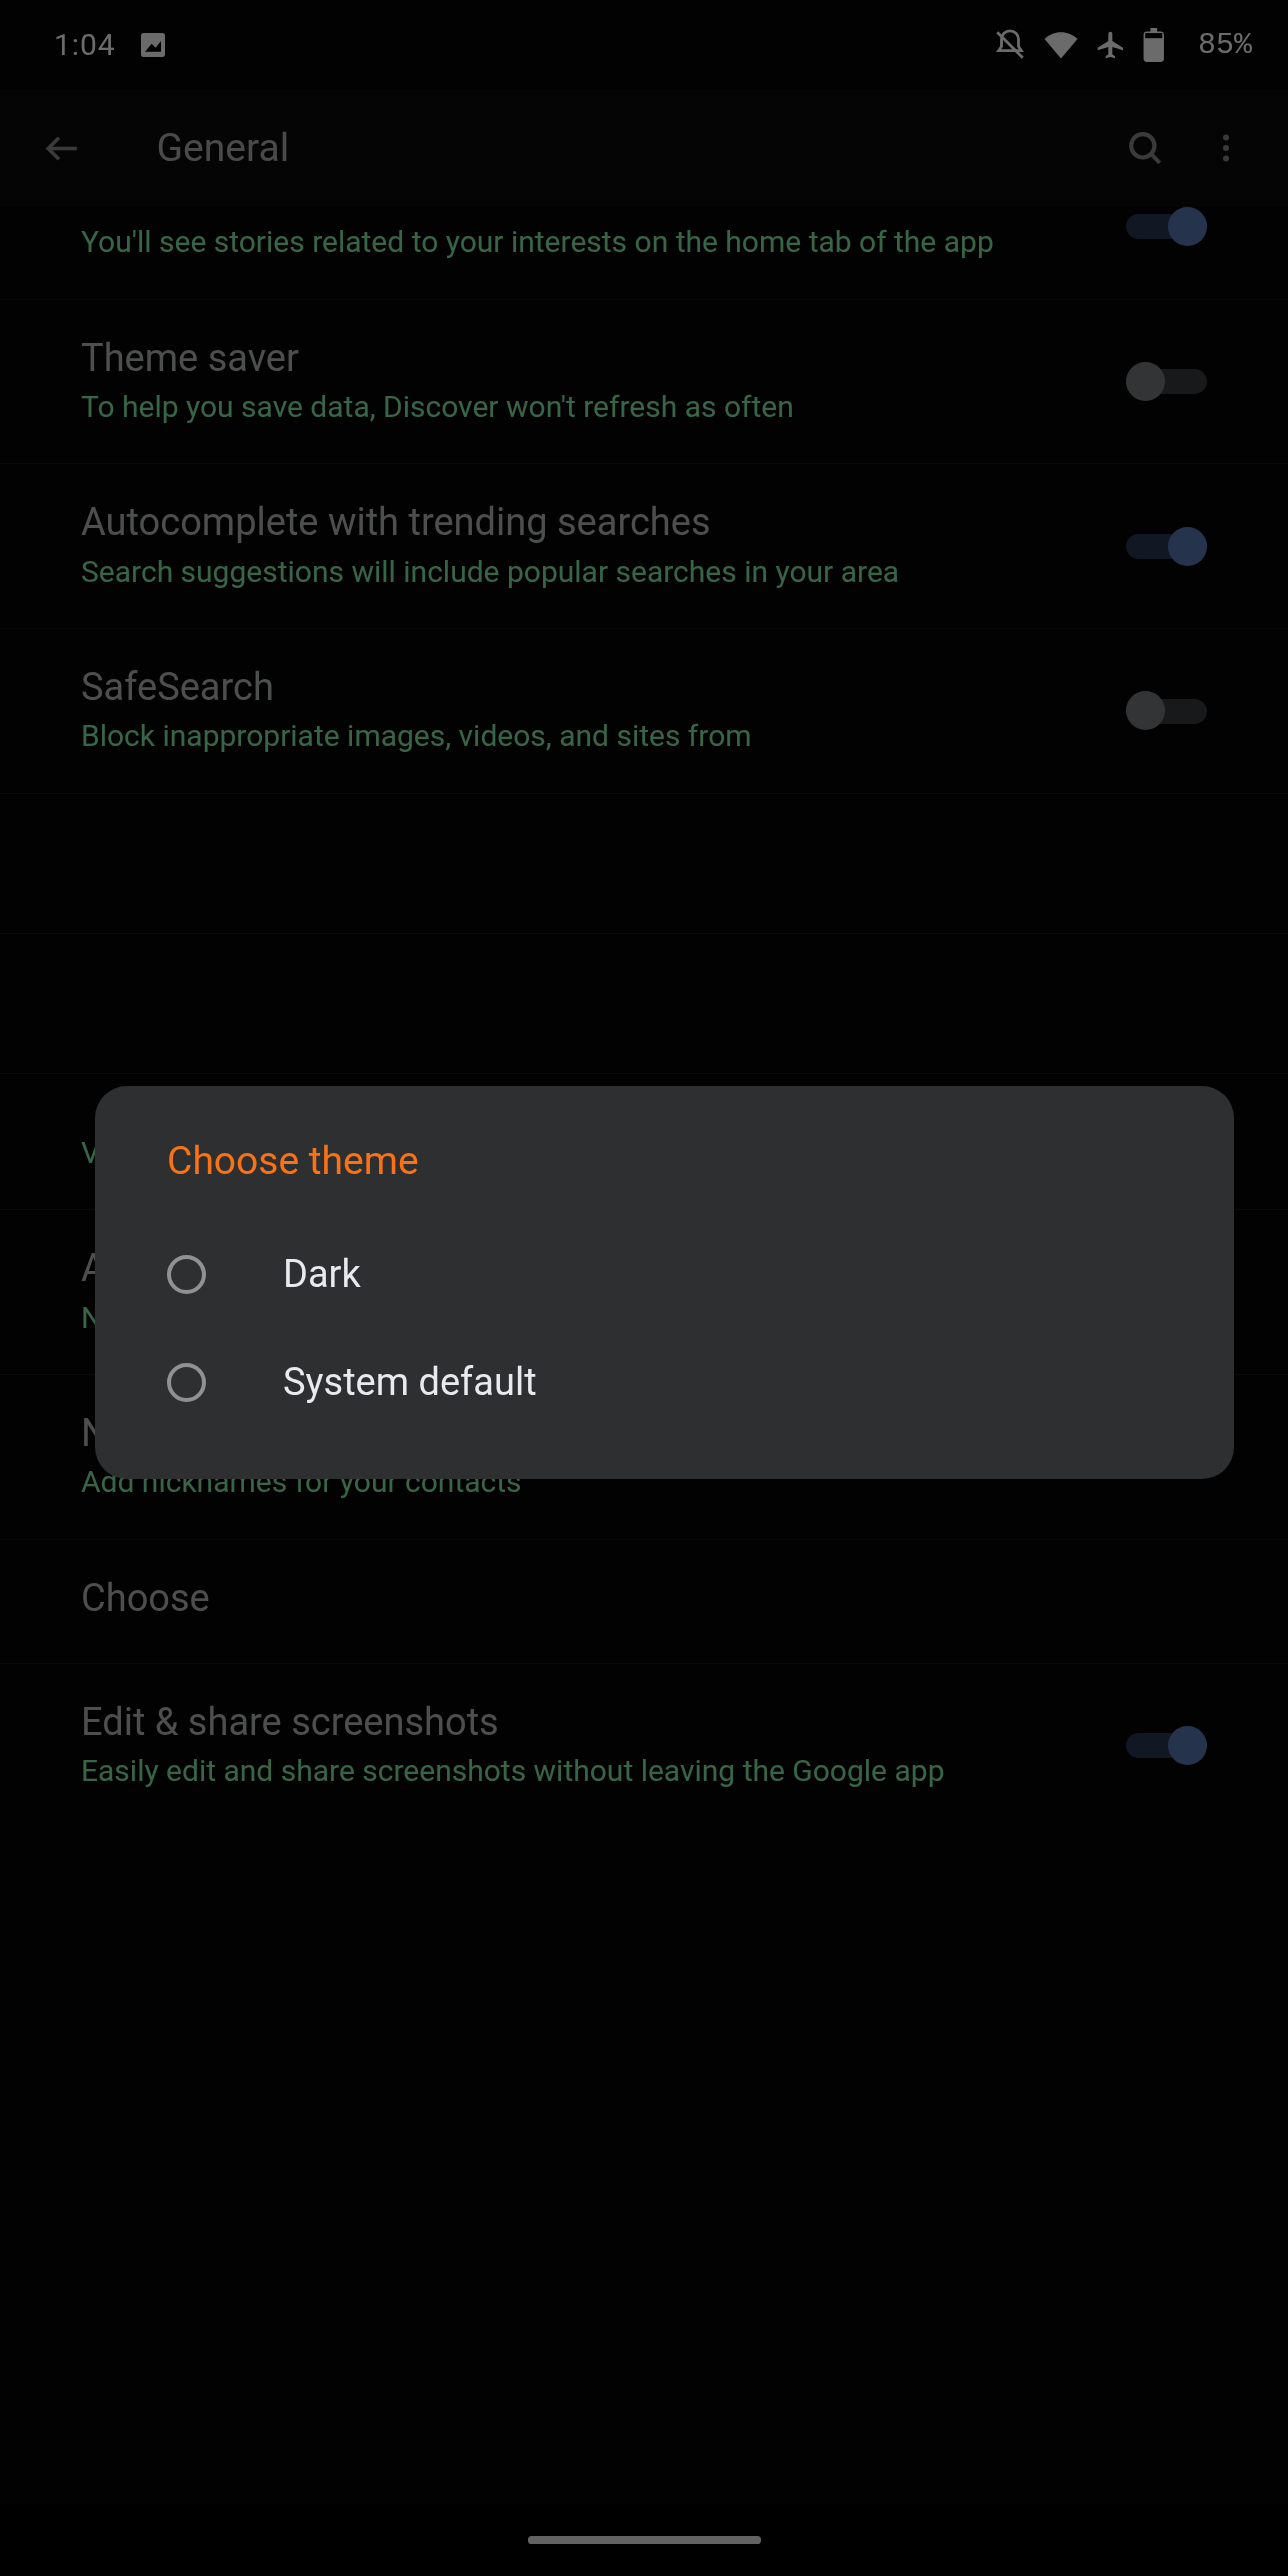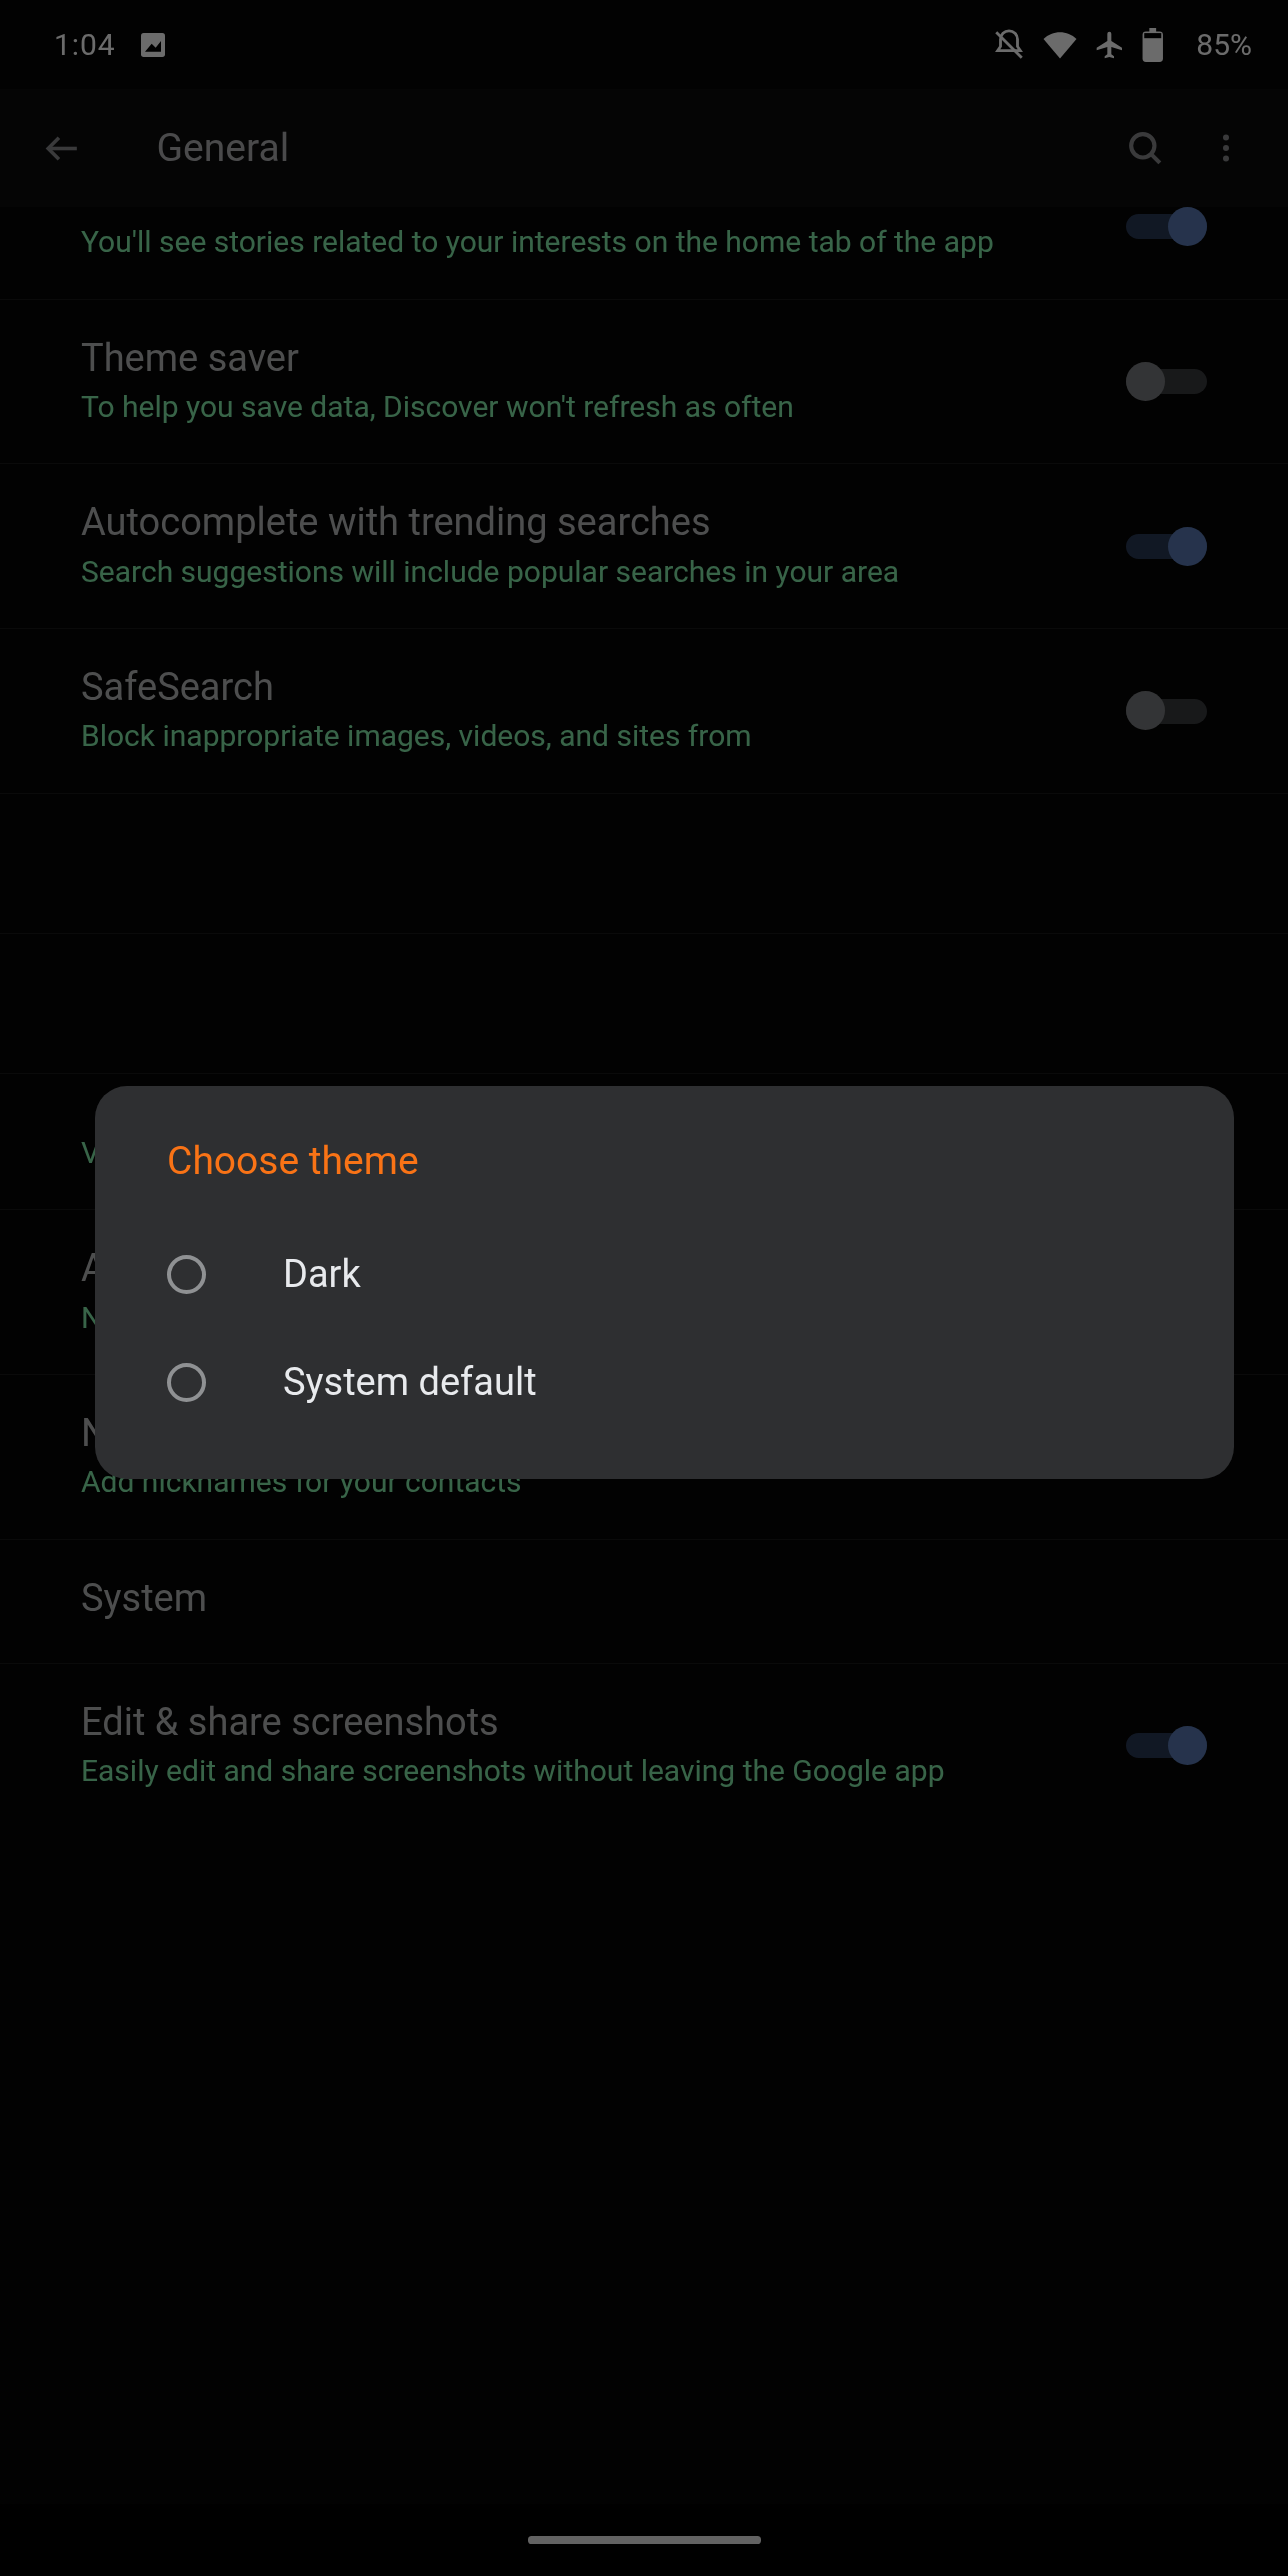--- a/index.html
+++ b/index.html
@@ -27,21 +27,21 @@
     justify-content: space-between;
     padding: 0 36px 0 54px;
     color: #fff;
     font-size: 30px;
     gap: 36px;
   }
   .status-left { display:flex; align-items:center; gap:21.5px; }
   .status-right { display:flex; align-items:center; gap:16px; }
   .clock { font-weight: 400; letter-spacing:0.9px; }
   .status-icon { display:inline-flex; }
-  .battery-text { font-size:30px; margin-left:17px; }
+  .battery-text { font-size:30px; margin-left:17px;font-family:Liberation Mono, monospace; }
   
   .toolbar {
     position:absolute;
     top:89px; left:0; right:0;
     height:118px;
     display:flex;
     align-items:center;
     padding: 0 21.5px;
     background: #0d0d0d;
   }
@@ -267,21 +267,21 @@
 
     <div class="row">
       <div class="row-texts">
         <div class="row-title">Nicknames</div>
         <div class="row-sub">Add nicknames for your contacts</div>
       </div>
     </div>
 
     <div class="row">
       <div class="row-texts">
-        <div class="row-title">System</div>
+        <div class="row-title">Choose</div>
       </div>
     </div>
 
     <div class="row" style="border-bottom:none;">
       <div class="row-texts">
         <div class="row-title">Edit &amp; share screenshots</div>
         <div class="row-sub">Easily edit and share screenshots without leaving the Google app</div>
       </div>
       <div class="switch on">
         <div class="switch-track"></div>

